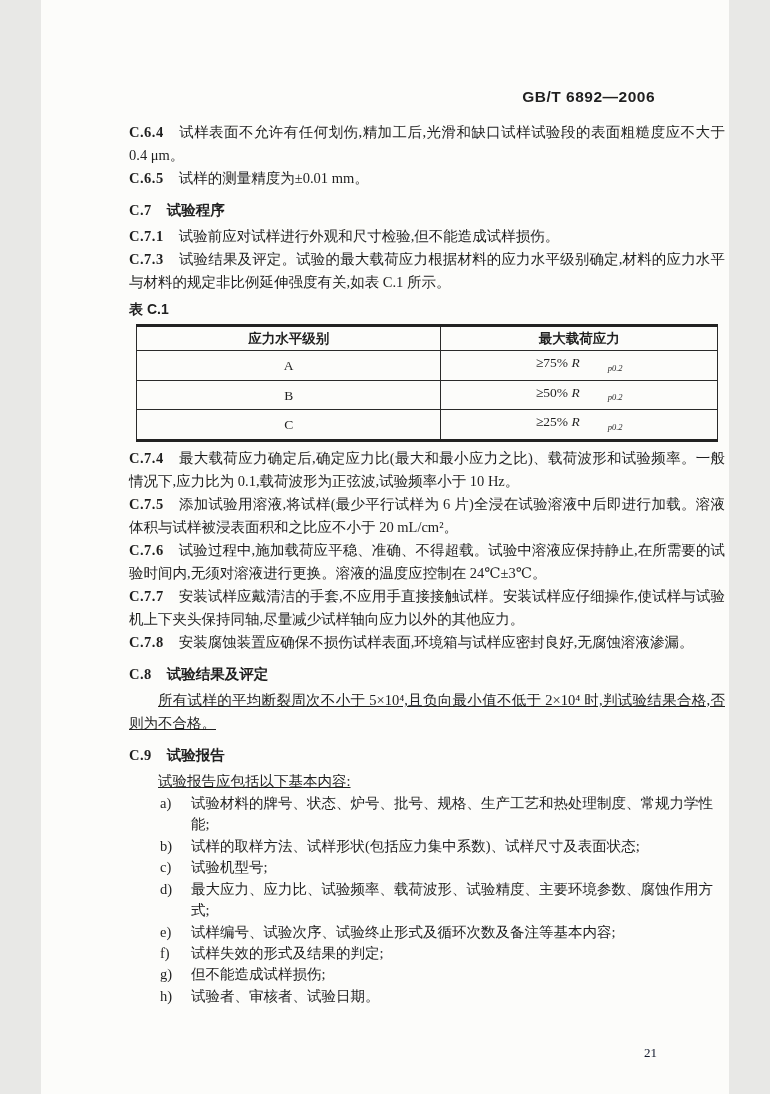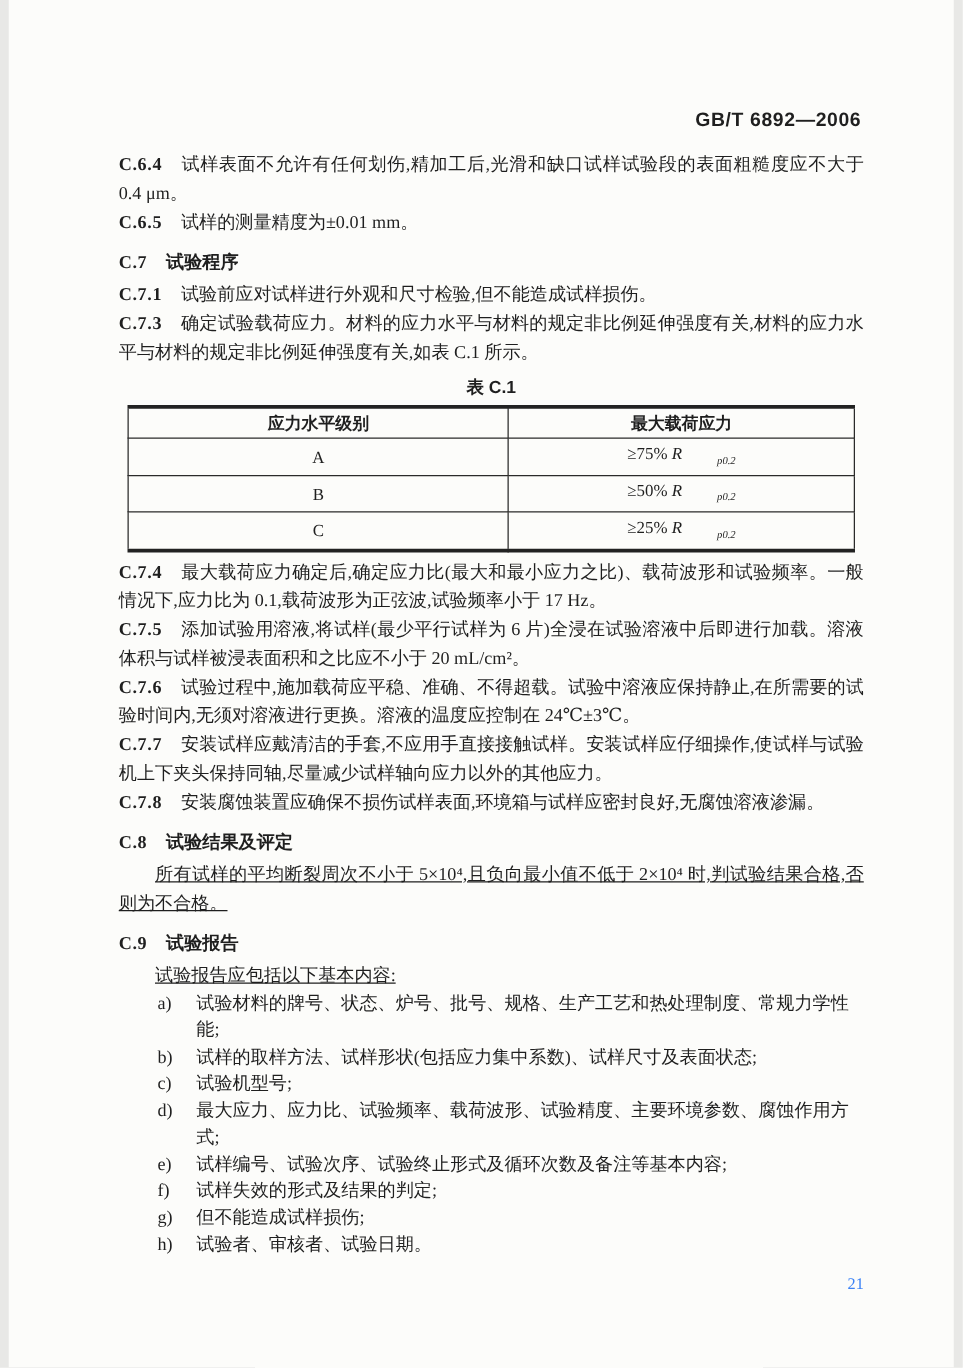--- a/index.html
+++ b/index.html
@@ -1,18 +1,18 @@
 <!DOCTYPE html>
 <html><head>
 <meta charset="utf-8">
 <style>
   html,body{margin:0;padding:0;background:#e8e8e6;}
   .page{
     position:relative;
-    width:756px;height:1094px;
+    width:688px;height:1094px;
     margin:0 auto;
     background:#fcfcfa;
     color:#1f1f1f;
     font-family:"Liberation Serif","DejaVu Serif",serif;
     overflow:hidden;
   }
   .std-no{
     position:absolute;top:88px;right:74px;
     font-family:"Liberation Sans","DejaVu Sans",sans-serif;
     font-weight:bold;font-size:15.5px;letter-spacing:.5px;
@@ -27,21 +27,21 @@
     font-family:Liberation Serif, serif;
     font-weight:bold;margin-right:15px;letter-spacing:.5px;
   }
   .heading{
     font-family:"Liberation Sans","DejaVu Sans",sans-serif;
     font-weight:bold;margin:9px 0 3px 0;
   }
   .indent{text-indent:2em;text-decoration:underline;}
   
   .tbl-caption{
-    text-align:center;font-weight:bold;
+    text-align:left;font-weight:bold;
     font-family:"Liberation Sans","DejaVu Sans",sans-serif;
     font-size:14px;margin:4px 0 3px 0;text-indent:0;
   }
   table.c1{
     width:582px;margin:0 auto 5px auto;
     border-collapse:collapse;table-layout:fixed;
     font-size:13.5px;
   }
   table.c1 td,table.c1 th{
     border:1px solid #2a2a2a;
@@ -53,43 +53,43 @@
   table.c1 tr:first-child th{border-top:none;font-weight:bold;}
   table.c1 tr:last-child td{border-bottom:none;}
   table.c1 col.lvl{width:52.4%;}
   .rsym{font-style:italic;font-family:"Liberation Serif","DejaVu Serif",serif;}
   .rsub{font-size:8.5px;vertical-align:sub;font-style:italic;margin-left:28px;}
   
   .rlist{margin:0;padding:0;list-style:none;line-height:21.4px;}
   .rlist li{position:relative;padding-left:62px;text-align:left;}
   .rlist .marker{position:absolute;left:31px;}
   .page-no{
-    position:absolute;top:1019px;right:72px;
-    font-size:13px;color:#3b82f6;
+    position:absolute;top:1045px;right:72px;
+    font-size:13px;color:#0f172a;
   }
 </style>
 </head>
 <body>
 
 <div class="page">
 
   <div class="std-no">GB/T 6892—2006</div>
 
   <main class="content">
 
     <p class="clause"><span class="cnum">C.6.4</span><span>试样表面不允许有任何划伤,精加工后,光滑和缺口试样试验段的表面粗糙度应不大于0.4 μm。</span></p>
 
     <p class="clause"><span class="cnum">C.6.5</span><span>试样的测量精度为±0.01 mm。</span></p>
 
     <p class="heading"><span class="hnum">C.7</span><span>试验程序</span></p>
 
     <p class="clause"><span class="cnum">C.7.1</span><span>试验前应对试样进行外观和尺寸检验,但不能造成试样损伤。</span></p>
 
 
-    <p class="clause"><span class="cnum">C.7.3</span><span>确定试验载荷应力。材料的应力水平与材料的规定非比例延伸强度有关,材料的应力水平与材料的规定非比例延伸强度有关,如表 C.1 所示。</span></p>
+    <p class="clause"><span class="cnum">C.7.3</span><span>试验结果及评定。试验的最大载荷应力根据材料的应力水平级别确定,材料的应力水平与材料的规定非比例延伸强度有关,如表 C.1 所示。</span></p>
 
     <p class="tbl-caption">表 C.1</p>
 
     <table class="c1">
       <colgroup>
           <col class="lvl">
           <col>
         </colgroup>
       <tbody>
           <tr>
@@ -104,21 +104,21 @@
         <td>B</td>
         <td><span>≥50% </span><span class="rsym">R</span><span class="rsub">p0.2</span></td>
       </tr>
       <tr>
         <td>C</td>
         <td><span>≥25% </span><span class="rsym">R</span><span class="rsub">p0.2</span></td>
       </tr>
     </tbody>
       </table>
 
-    <p class="clause"><span class="cnum">C.7.4</span><span>最大载荷应力确定后,确定应力比(最大和最小应力之比)、载荷波形和试验频率。一般情况下,应力比为 0.1,载荷波形为正弦波,试验频率小于 17 Hz。</span></p>
+    <p class="clause"><span class="cnum">C.7.4</span><span>最大载荷应力确定后,确定应力比(最大和最小应力之比)、载荷波形和试验频率。一般情况下,应力比为 0.1,载荷波形为正弦波,试验频率小于 10 Hz。</span></p>
 
     <p class="clause"><span class="cnum">C.7.5</span><span>添加试验用溶液,将试样(最少平行试样为 6 片)全浸在试验溶液中后即进行加载。溶液体积与试样被浸表面积和之比应不小于 20 mL/cm²。</span></p>
 
     <p class="clause"><span class="cnum">C.7.6</span><span>试验过程中,施加载荷应平稳、准确、不得超载。试验中溶液应保持静止,在所需要的试验时间内,无须对溶液进行更换。溶液的温度应控制在 24℃±3℃。</span></p>
 
     <p class="clause"><span class="cnum">C.7.7</span><span>安装试样应戴清洁的手套,不应用手直接接触试样。安装试样应仔细操作,使试样与试验机上下夹头保持同轴,尽量减少试样轴向应力以外的其他应力。</span></p>
 
     <p class="clause"><span class="cnum">C.7.8</span><span>安装腐蚀装置应确保不损伤试样表面,环境箱与试样应密封良好,无腐蚀溶液渗漏。</span></p>
 
 

